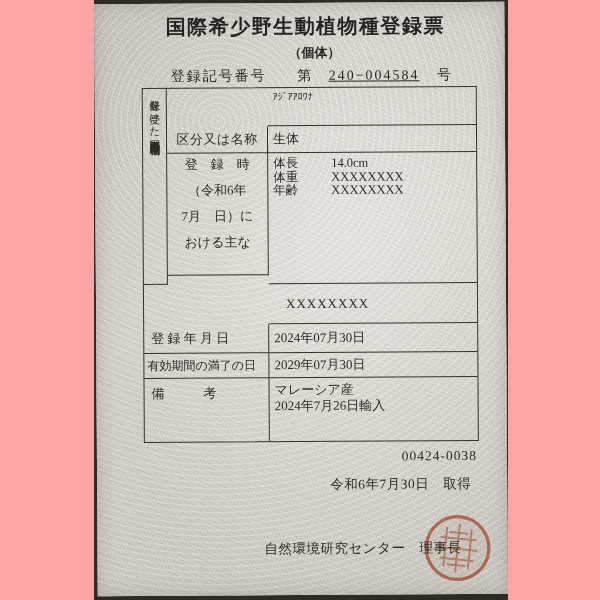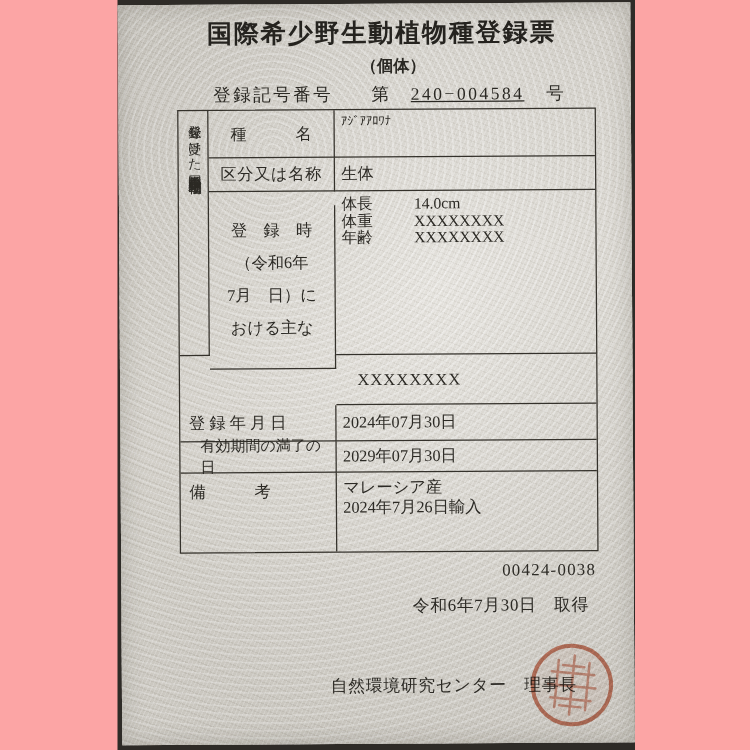--- a/index.html
+++ b/index.html
@@ -51,32 +51,32 @@
     display:flex;align-items:flex-start;justify-content:center;padding-top:3px;
   }
   .side-vert{
     writing-mode:vertical-rl;text-orientation:upright;
     font-size:10.5px;letter-spacing:0.6px;line-height:22px;color:#2c2a25;
   }
   .r1l{left:24px;top:0;width:101px;height:38px;display:flex;align-items:center;justify-content:center;}
   .r1v{left:125px;top:0;width:208px;height:38px;padding:3px 0 0 5px;font-size:10px;}
   .r2l{left:24px;top:38px;width:101px;height:27px;display:flex;align-items:center;justify-content:center;letter-spacing:0.5px;}
   .r2v{left:125px;top:38px;width:208px;height:27px;display:flex;align-items:center;padding-left:5px;}
-  .r3l{left:24px;top:76px;width:101px;height:131px;text-align:center;padding-top:7px;}
+  .r3l{left:24px;top:56px;width:101px;height:131px;text-align:center;padding-top:7px;}
   .r3l div{line-height:26px;}
   .r3v{left:125px;top:65px;width:208px;height:131px;padding:4px 0 0 5px;}
   .feat-line{display:flex;line-height:13.5px;font-size:12.5px;}
   .feat-line .fk{width:58px;flex:0 0 58px;}
   .r4l{left:0;top:196px;width:125px;height:40px;text-align:center;padding-top:3px;}
   .r4l .sm{font-size:9px;letter-spacing:0.5px;display:block;line-height:11px;}
   .r4l .lg{font-size:14px;letter-spacing:1px;display:block;line-height:20px;}
   .r4v{left:125px;top:196px;width:208px;height:40px;display:flex;align-items:center;padding-left:17px;letter-spacing:1px;}
   .r5l{left:0;top:236px;width:125px;height:29px;display:flex;align-items:center;padding-left:7px;}
   .r5v{left:125px;top:236px;width:208px;height:29px;display:flex;align-items:center;padding-left:5px;}
-  .r6l{left:0;top:265px;width:125px;height:25px;display:flex;align-items:center;padding-left:16px;font-size:12px;}
+  .r6l{left:0;top:265px;width:125px;height:25px;display:flex;align-items:center;padding-left:3px;font-size:12px;}
   .r6v{left:125px;top:265px;width:208px;height:25px;display:flex;align-items:center;padding-left:5px;}
   .r7l{left:0;top:290px;width:125px;height:63px;padding:6px 0 0 7px;}
   .r7v{left:125px;top:290px;width:208px;height:63px;padding:4px 0 0 5px;line-height:15.5px;}
 
   .serial{position:absolute;left:230px;top:446px;width:150px;text-align:right;font-size:13.5px;letter-spacing:1px;color:#2e2c27;}
   .acquired{position:absolute;left:233px;top:473px;font-size:13.5px;color:#2c2a25;letter-spacing:0.5px;}
   .issuer1{position:absolute;left:170px;top:516px;font-size:13.5px;letter-spacing:0.5px;}
   .issuer2{position:absolute;left:167px;top:537px;font-size:13.5px;letter-spacing:0.5px;}
   .seal{
     position:absolute;left:322px;top:508px;width:76px;height:76px;
@@ -100,23 +100,20 @@
       <span class="rn-num">240−004584</span>
       <span class="rn-suffix">号</span>
     </div>
 
     <div class="regtable">
 
       <div class="cell side-cell br bb">
         <span class="side-vert">登録を受けた国際希少種野生動植物種</span>
       </div>
 
-      <div class="cell r1l br bb">
-        <span>種　　　名</span>
-      </div>
       <div class="cell r1v bb">
         <span>ｱｼﾞｱｱﾛﾜﾅ</span>
       </div>
 
       <div class="cell r2l br bb">
         <span>区分又は名称</span>
       </div>
       <div class="cell r2v bb">
         <span>生体</span>
       </div>

